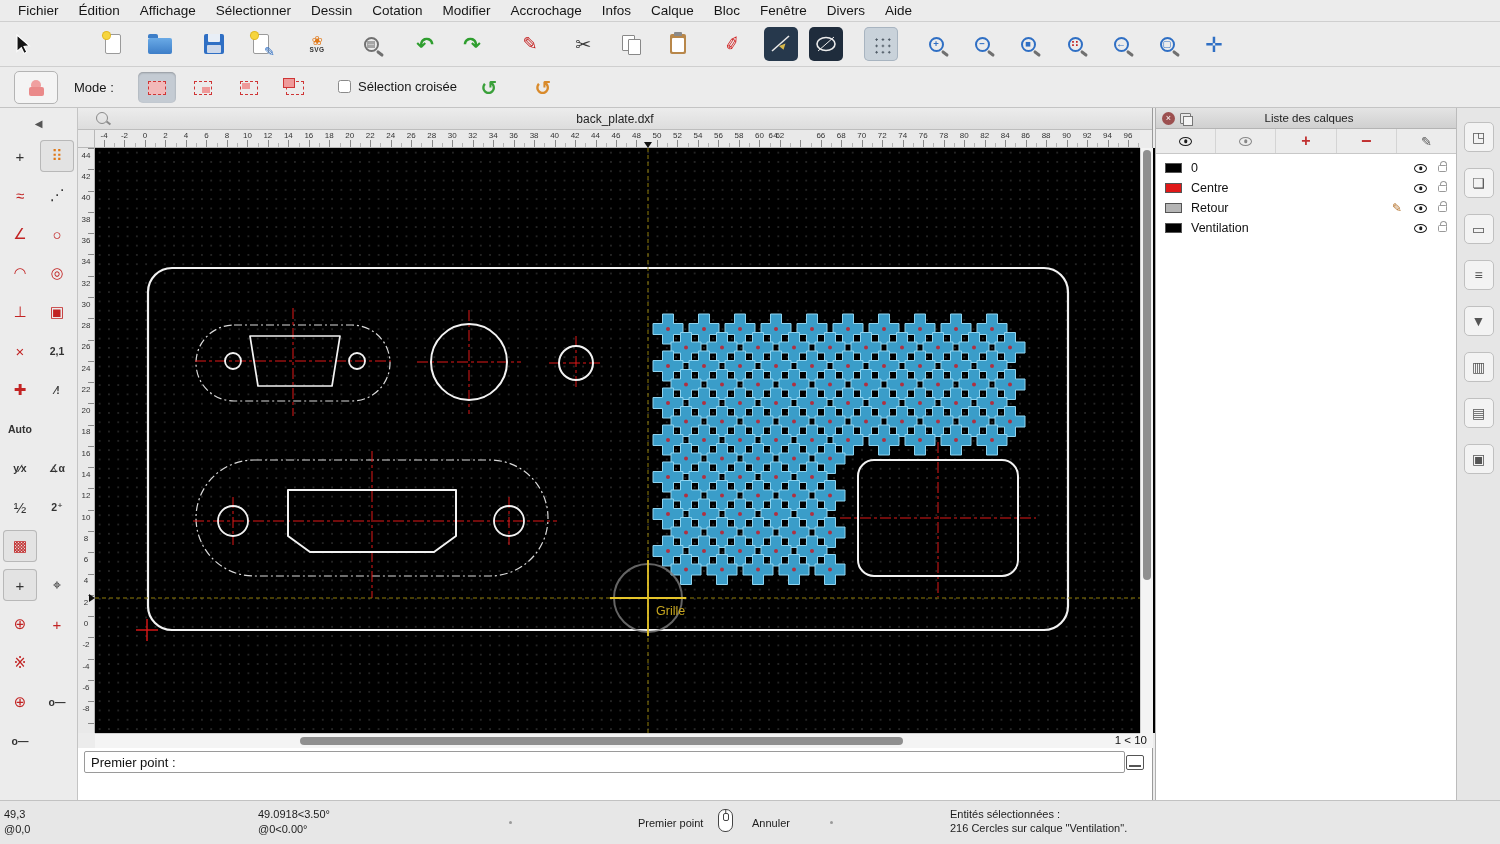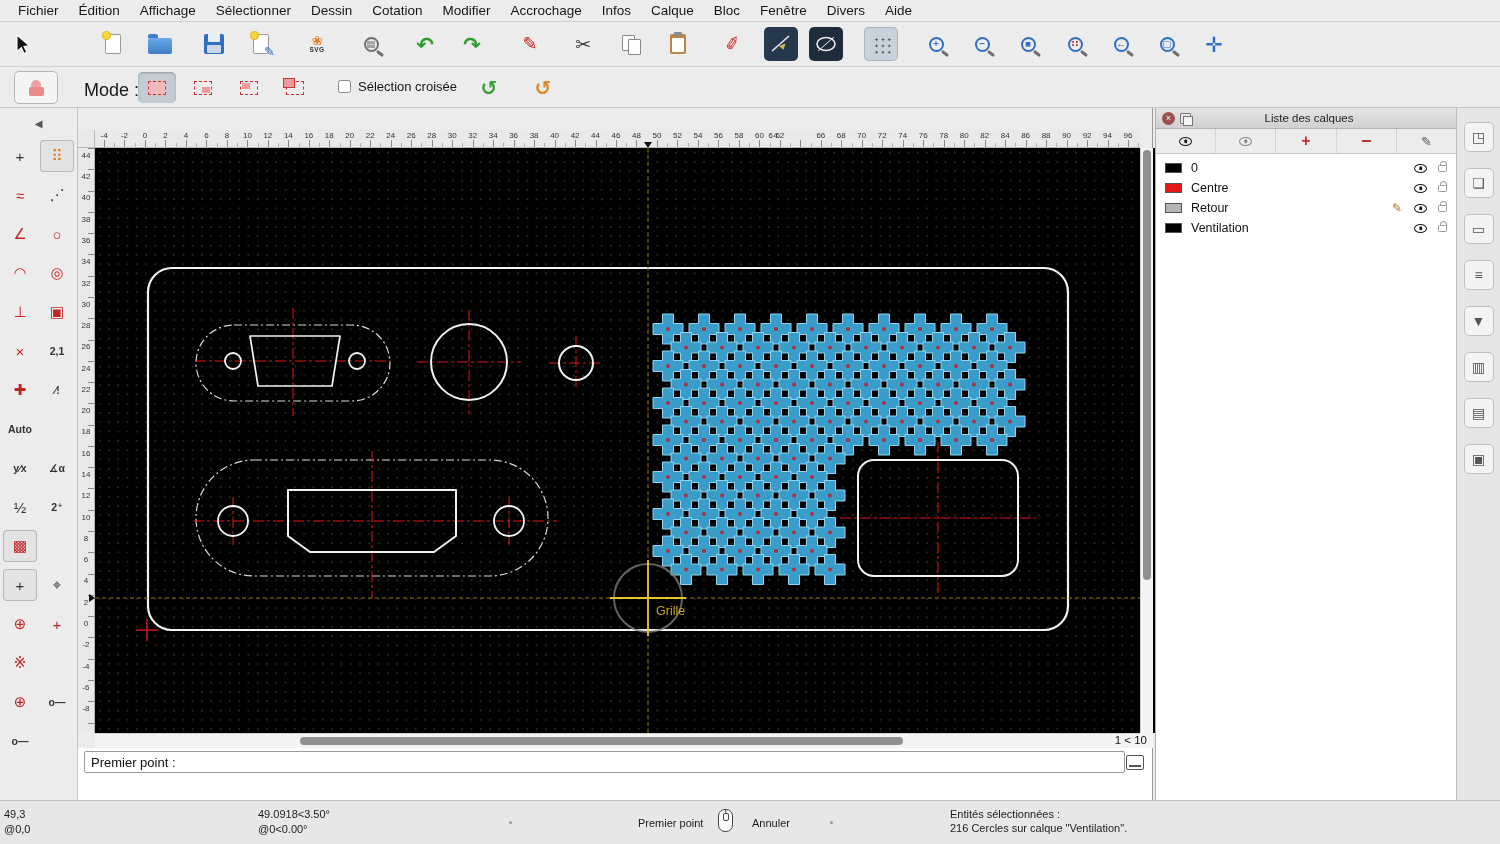--- a/index.html
+++ b/index.html
@@ -46,21 +46,21 @@
 .mag::after{content:'';position:absolute;width:8px;height:3px;background:#707070;bottom:-5px;right:-7px;transform:rotate(38deg);border-radius:1.5px}
 .mag.gray{border-color:#707070}
 .magsub{font-size:9.5px;font-weight:bold;color:#2f6fc4;line-height:1}
 .ic-grid{width:19px;height:19px;background-image:radial-gradient(#4a5560 1.1px,transparent 1.2px);background-size:6.3px 6.3px;background-position:1.5px 1.5px}
 
 
 #toolbar-mode{position:absolute;left:0;top:68px;width:100%;height:40px;background:#ececec;border-bottom:1px solid #c4c4c4}
 #stamp-box{position:absolute;left:14px;top:3px;width:44px;height:33px;border:1px solid #b4b4b4;border-radius:5px;background:#f4f4f4;display:flex;align-items:center;justify-content:center}
 .ic-stamp{width:15px;height:9px;background:#ea8a8a;border-radius:2px;position:relative;margin-top:7px}
 .ic-stamp::before{content:'';position:absolute;left:2.5px;top:-7px;width:10px;height:7px;background:#f0a0a0;border-radius:5px 5px 1px 1px}
-#mode-label{position:absolute;left:84px;top:12px;font-size:18px}
+#mode-label{position:absolute;left:74px;top:12px;font-size:13px}
 #mode-buttons{position:absolute;left:138px;top:4px;display:flex;gap:8px}
 .mode-btn{width:38px;height:31px;border-radius:5px;display:flex;align-items:center;justify-content:center}
 .mode-btn.on{background:#c4cbd3;box-shadow:inset 0 1px 2px rgba(0,0,0,.25)}
 .mode-ic{width:18px;height:14px;border:1.5px dashed #cf3535;position:relative}
 .mode-ic.m1{background:#f2b9b9}
 .mode-ic.m2::after{content:'';position:absolute;right:1px;bottom:1px;width:8px;height:6px;background:#ef9a9a}
 .mode-ic.m3::after{content:'';position:absolute;left:1px;top:1px;width:8px;height:6px;background:#ef9a9a}
 .mode-ic.m4::after{content:'';position:absolute;left:-4px;top:-4px;width:10px;height:8px;background:#ef9a9a;border:1px solid #cf3535}
 #crossing-box{position:absolute;left:338px;top:11px;display:flex;align-items:center;gap:7px}
 .cbx{width:13px;height:13px;background:#fff;border:1px solid #8a8a8a;border-radius:2.5px}
@@ -374,20 +374,24 @@
       <div class="lrow">
         <div class="ltile red">⊕</div>
         <div class="ltile txt">o—</div>
       </div>
       <div class="lrow">
         <div class="ltile txt">o—</div>
       </div>
     </div>
 
   <div id="doc-window">
+    <div id="doc-titlebar">
+      <span id="doc-icon"></span>
+      <span>back_plate.dxf</span>
+    </div>
     <div id="ruler-corner"></div>
     <div id="ruler-h">
         <span class="rlh" style="left: 9.04px;">-4</span>
         <span class="rlh" style="left: 29.52px;">-2</span>
         <span class="rlh" style="left: 50px;">0</span>
         <span class="rlh" style="left: 70.48px;">2</span>
         <span class="rlh" style="left: 90.96px;">4</span>
         <span class="rlh" style="left: 111.44px;">6</span>
         <span class="rlh" style="left: 131.92px;">8</span>
         <span class="rlh" style="left: 152.4px;">10</span>

